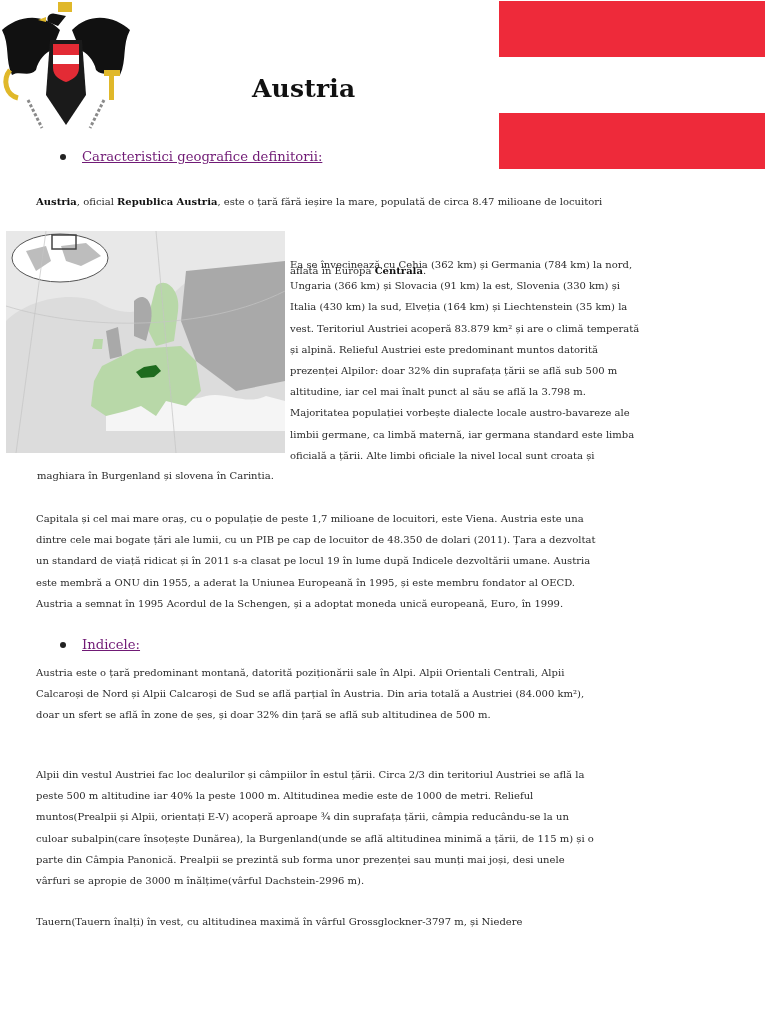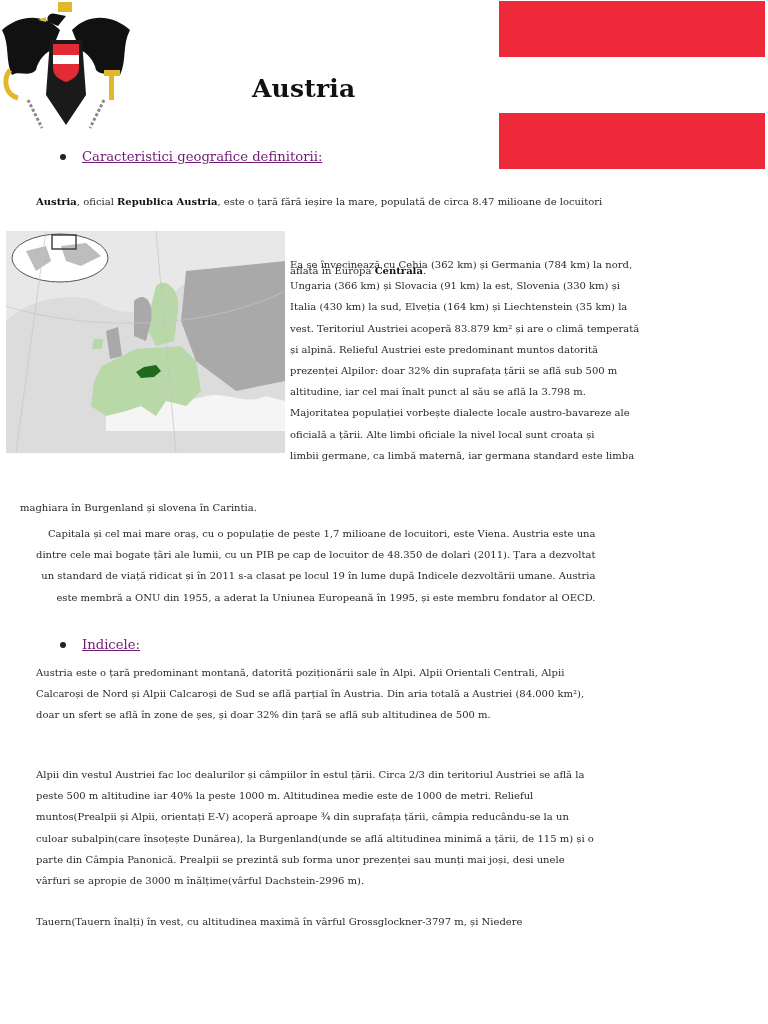--- a/index.html
+++ b/index.html
@@ -94,30 +94,31 @@
 
 <div class="abs txt" style="left:290px;top:254px;">
   <div>Ea se învecinează cu Cehia (362 km) și Germania (784 km) la nord,</div>
   <div>Ungaria (366 km) și Slovacia (91 km) la est, Slovenia (330 km) și</div>
   <div>Italia (430 km) la sud, Elveția (164 km) și Liechtenstein (35 km) la</div>
   <div>vest. Teritoriul Austriei acoperă 83.879 km² și are o climă temperată</div>
   <div>și alpină. Relieful Austriei este predominant muntos datorită</div>
   <div>prezenței Alpilor: doar 32% din suprafața țării se află sub 500 m</div>
   <div>altitudine, iar cel mai înalt punct al său se află la 3.798 m.</div>
   <div>Majoritatea populației vorbește dialecte locale austro-bavareze ale</div>
+  <div>limbii germane, ca limbă maternă, iar germana standard este limba</div>
   <div>oficială a țării. Alte limbi oficiale la nivel local sunt croata și</div>
-  <div>limbii germane, ca limbă maternă, iar germana standard este limba</div>
 </div>
-<div class="abs txt" style="left:20px;top:465px;margin-top:32px;">maghiara în Burgenland și slovena în Carintia.</div>
+<div class="abs txt" style="left:37px;top:465px;">maghiara în Burgenland și slovena în Carintia.</div>
 
-<div class="abs txt" style="left:36px;top:523px;text-align:right;">
+<div class="abs txt" style="left:36px;top:508px;">
   <div>Capitala și cel mai mare oraș, cu o populație de peste 1,7 milioane de locuitori, este Viena. Austria este una</div>
   <div>dintre cele mai bogate țări ale lumii, cu un PIB pe cap de locuitor de 48.350 de dolari (2011). Țara a dezvoltat</div>
   <div>un standard de viață ridicat și în 2011 s-a clasat pe locul 19 în lume după Indicele dezvoltării umane. Austria</div>
   <div>este membră a ONU din 1955, a aderat la Uniunea Europeană în 1995, și este membru fondator al OECD.</div>
+  <div>Austria a semnat în 1995 Acordul de la Schengen, și a adoptat moneda unică europeană, Euro, în 1999.</div>
 </div>
 
 <div class="abs bullet-head" style="left:60px;top:637px;">
   <span class="dot"></span><span class="label">Indicele:</span>
 </div>
 
 <div class="abs txt" style="left:36px;top:662px;">
   <div>Austria este o țară predominant montană, datorită poziționării sale în Alpi. Alpii Orientali Centrali, Alpii</div>
   <div>Calcaroși de Nord și Alpii Calcaroși de Sud se află parțial în Austria. Din aria totală a Austriei (84.000 km²),</div>
   <div>doar un sfert se află în zone de șes, și doar 32% din țară se află sub altitudinea de 500 m.</div>

